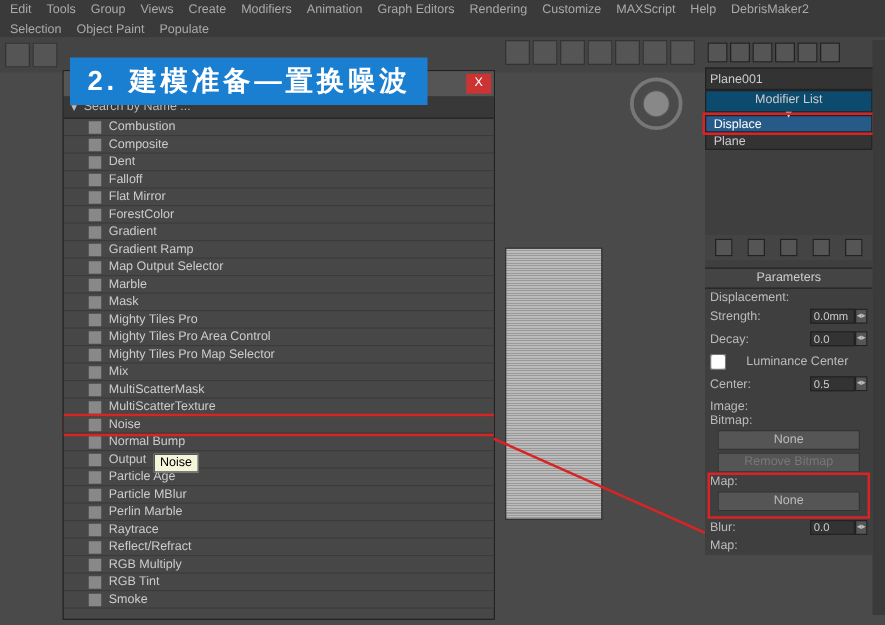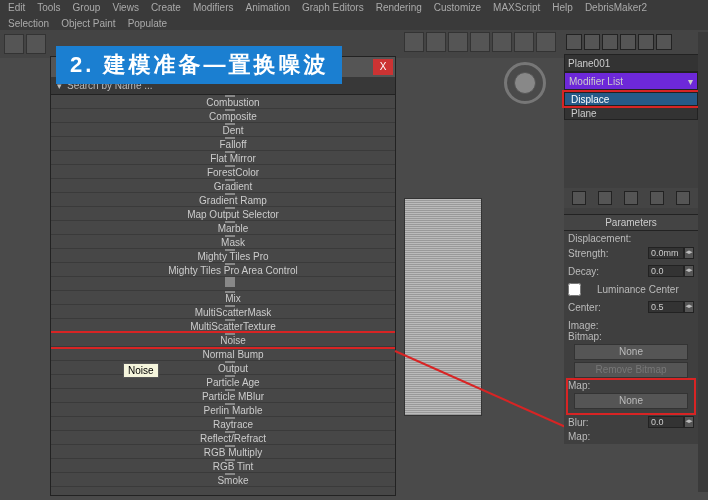--- a/index.html
+++ b/index.html
@@ -9,34 +9,34 @@
 .toolbar { background:#444; height:28px; display:flex; align-items:center; padding:0 4px; gap:2px; }
 .tool-ico { width:20px; height:20px; background:#555; border:1px solid #333; display:inline-block; }
 .tool-spacer { width:40px; }
 .blue-banner { position:absolute; top:46px; left:56px; background:#1b7fd1; color:#fff; font-size:22px; font-weight:bold; padding:4px 14px; letter-spacing:3px; z-index:10; }
 .dialog { position:absolute; top:56px; left:50px; width:346px; height:440px; background:#474747; border:1px solid #222; }
 .dialog-title { height:20px; background:#555; display:flex; align-items:center; justify-content:flex-end; }
 .close-x { width:20px; height:16px; background:#c33; color:#fff; text-align:center; font-size:10px; line-height:16px; margin-right:2px; }
 .search-row { height:18px; background:#383838; padding:2px 6px; font-size:10px; color:#bbb; border-bottom:1px solid #222; display:flex; align-items:center; }
 .arrow { width:10px; font-size:9px; }
 .list { overflow:hidden; }
-.row { height:14px; display:flex; align-items:center; padding-left:20px; border-bottom:1px solid #3a3a3a; background:#474747; font-size:10px; color:#ccc;flex-direction:column; }
+.row { height:14px; display:flex; align-items:center; padding-left:20px; border-bottom:1px solid #3a3a3a; background:#474747; font-size:10px; color:#ccc; }
 .row .swatch { width:10px; height:10px; background:#888; margin-right:6px; }
 .row.noise { outline:2px solid #d82424; position:relative; }
 .tooltip { position:absolute; left:123px; top:363px; background:#f5f5dc; color:#000; border:1px solid #555; padding:1px 4px; font-size:10px; z-index:12; }
 .viewport { position:absolute; top:198px; left:404px; width:78px; height:218px; background:repeating-linear-gradient(0deg,#999 0,#999 1px,#bbb 1px,#bbb 2px),repeating-linear-gradient(90deg,#999 0,#999 1px,#bbb 1px,#bbb 2px); border:1px solid #333; }
 .gizmo { position:absolute; top:62px; left:504px; width:42px; height:42px; border:3px solid #777; border-radius:50%; display:flex; align-items:center; justify-content:center; }
 .gizmo-in { width:22px; height:22px; background:#888; border-radius:50%; border:1px solid #555; }
 .right-panel { position:absolute; top:32px; right:10px; width:134px; background:#3f3f3f; }
 .icon-row { height:22px; display:flex; gap:2px; padding:2px; background:#444; }
 .ico { width:16px; height:16px; background:#555; border:1px solid #222; }
 .objname { display:flex; height:18px; }
 .objname input { flex:1; background:#333; border:1px solid #222; color:#ccc; font-size:10px; padding:1px 3px; }
 .colorchip { width:14px; height:16px; background:#d63384; border:1px solid #222; }
-.dd { height:18px; background:#6d28d9; border:1px solid #222; padding:1px 4px; font-size:10px; display:flex; justify-content:space-between; align-items:center; }
+.dd { height:18px; background:#0c4a6e; border:1px solid #222; padding:1px 4px; font-size:10px; display:flex; justify-content:space-between; align-items:center;flex-direction:column; }
 .stack { margin-top:2px; }
 .stack-row { height:14px; background:#333; border:1px solid #222; padding:1px 6px; font-size:10px; }
 .stack-row.hl { outline:2px solid #d82424; background:#265a88; color:#fff; }
 .stack-icons { height:20px; display:flex; justify-content:space-around; align-items:center; margin-top:68px; background:#444; padding:2px; }
 .stack-icons .mi { width:14px; height:14px; background:#555; border:1px solid #222; }
 .params-hd { text-align:center; background:#444; padding:2px; font-size:10px; border-top:1px solid #222; border-bottom:1px solid #222; margin-top:6px; }
 .param-group { padding:2px 4px; font-size:10px; color:#bbb; }
 .param-row { display:flex; justify-content:space-between; align-items:center; height:18px;gap:12px; }
 .spin { display:flex;padding-left:14px; }
 .spin input { width:36px; background:#333; border:1px solid #222; color:#ccc; font-size:9px; padding:0 2px; }
@@ -134,20 +134,21 @@
     <div class="row">
         <span class="swatch"></span>
         <span>Mighty Tiles Pro</span>
       </div>
     <div class="row">
         <span class="swatch"></span>
         <span>Mighty Tiles Pro Area Control</span>
       </div>
     <div class="row">
         <span class="swatch"></span>
+        <span>Mighty Tiles Pro Map Selector</span>
       </div>
     <div class="row">
         <span class="swatch"></span>
         <span>Mix</span>
       </div>
     <div class="row">
         <span class="swatch"></span>
         <span>MultiScatterMask</span>
       </div>
     <div class="row">

